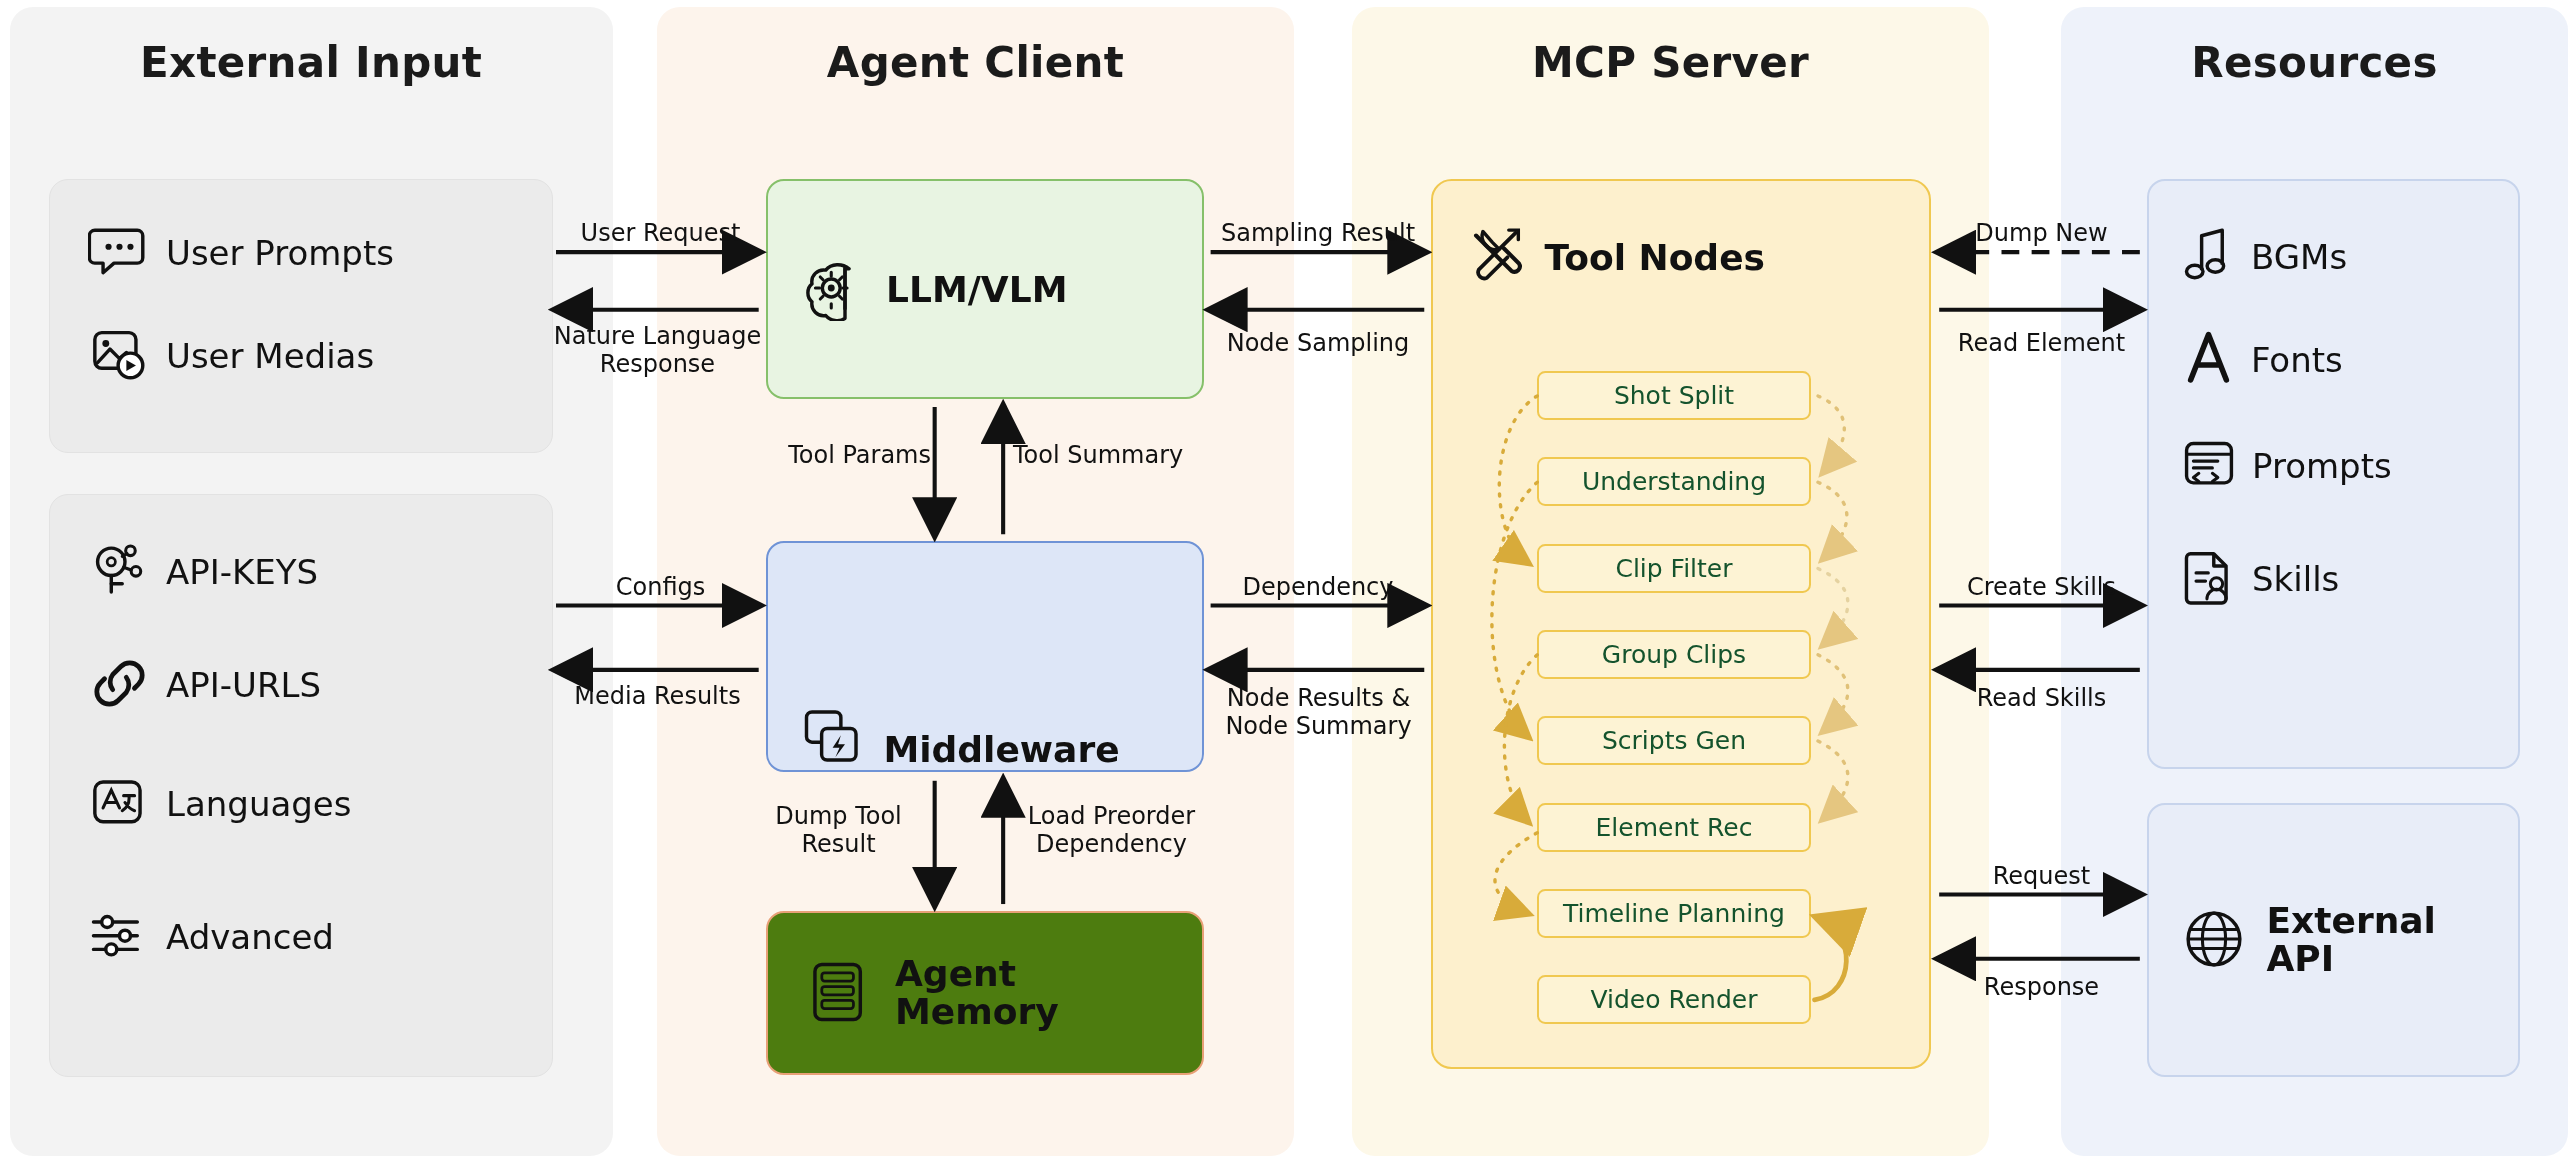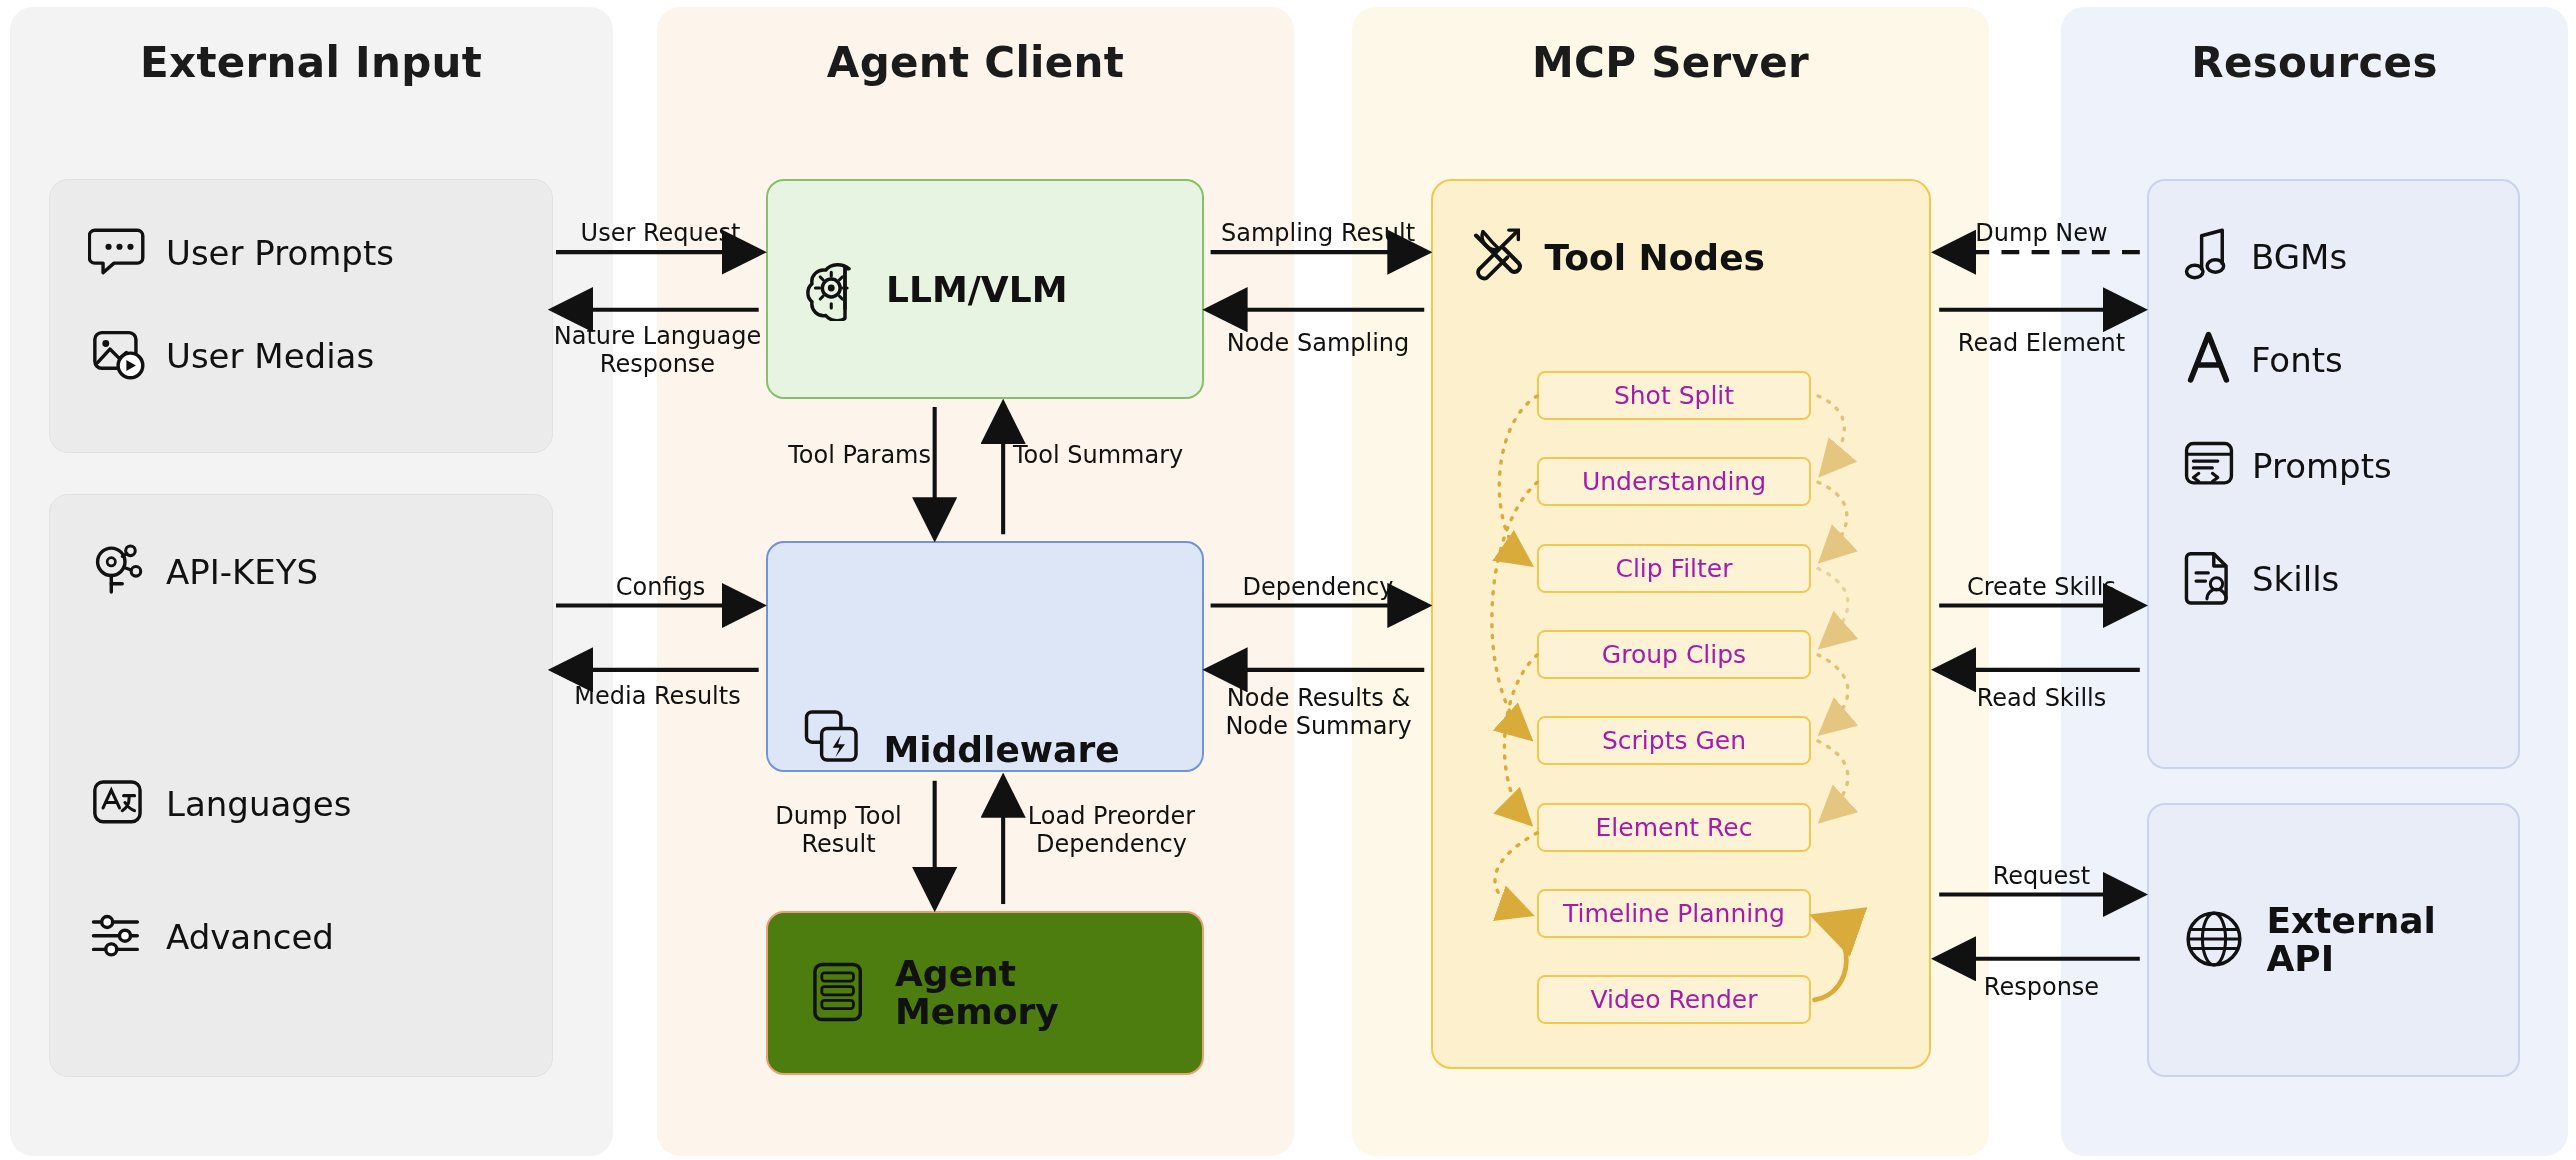--- a/index.html
+++ b/index.html
@@ -70,21 +70,21 @@
   
   .pill {
     position: absolute;
     background: #fdf3d4;
     border: 2.1px solid #f0c850;
     border-radius: 8.2px;
     display: flex;
     align-items: center;
     justify-content: center;
     font-size: 25px;
-    color: #a21caf;
+    color: #14532d;
     font-weight: 500;
     white-space: nowrap;
   }
 
   
   .alabel {
     position: absolute;
     font-size: 24px;
     color: #111;
     text-align: center;
@@ -151,20 +151,29 @@
         <path d="M34 50 v24" stroke="#111" stroke-width="5" stroke-linecap="round"></path>
         <path d="M34 62 h16" stroke="#111" stroke-width="5" stroke-linecap="round"></path>
         <circle cx="62" cy="14" r="7" fill="none" stroke="#111" stroke-width="4.5"></circle>
         <circle cx="70" cy="44" r="7" fill="none" stroke="#111" stroke-width="4.5"></circle>
         <path d="M50 22 l7 -4 M52 38 l11 4" stroke="#111" stroke-width="4.5" stroke-linecap="round"></path>
       </svg>
     </span>
     <span class="item-label">API-KEYS</span>
   </div>
 
+  <div class="item-row" style="left:88px; top:657px;">
+    <span class="ico">
+      <svg width="63" height="53" viewBox="0 0 92 78">
+        <path d="M36 48 a18 18 0 0 1 0 -22 l12 -12 a18 18 0 0 1 26 26 l-6 6" fill="none" stroke="#111" stroke-width="7" stroke-linecap="round"></path>
+        <path d="M56 30 a18 18 0 0 1 0 22 l-12 12 a18 18 0 0 1 -26 -26 l6 -6" fill="none" stroke="#111" stroke-width="7" stroke-linecap="round"></path>
+      </svg>
+    </span>
+    <span class="item-label">API-URLS</span>
+  </div>
 
   <div class="item-row" style="left:88px; top:775px;">
     <span class="ico">
       <svg width="63" height="55" viewBox="0 0 92 80">
         <rect x="10" y="10" width="66" height="58" rx="12" fill="none" stroke="#111" stroke-width="5"></rect>
         <path d="M22 48 l12 -26 l12 26 M26 40 h16" fill="none" stroke="#111" stroke-width="4.5" stroke-linecap="round"></path>
         <path d="M52 30 h16 M60 30 v4 c0 8 -4 14 -10 18 M54 40 c4 6 8 10 14 12" fill="none" stroke="#111" stroke-width="4.5" stroke-linecap="round"></path>
       </svg>
     </span>
     <span class="item-label">Languages</span>

